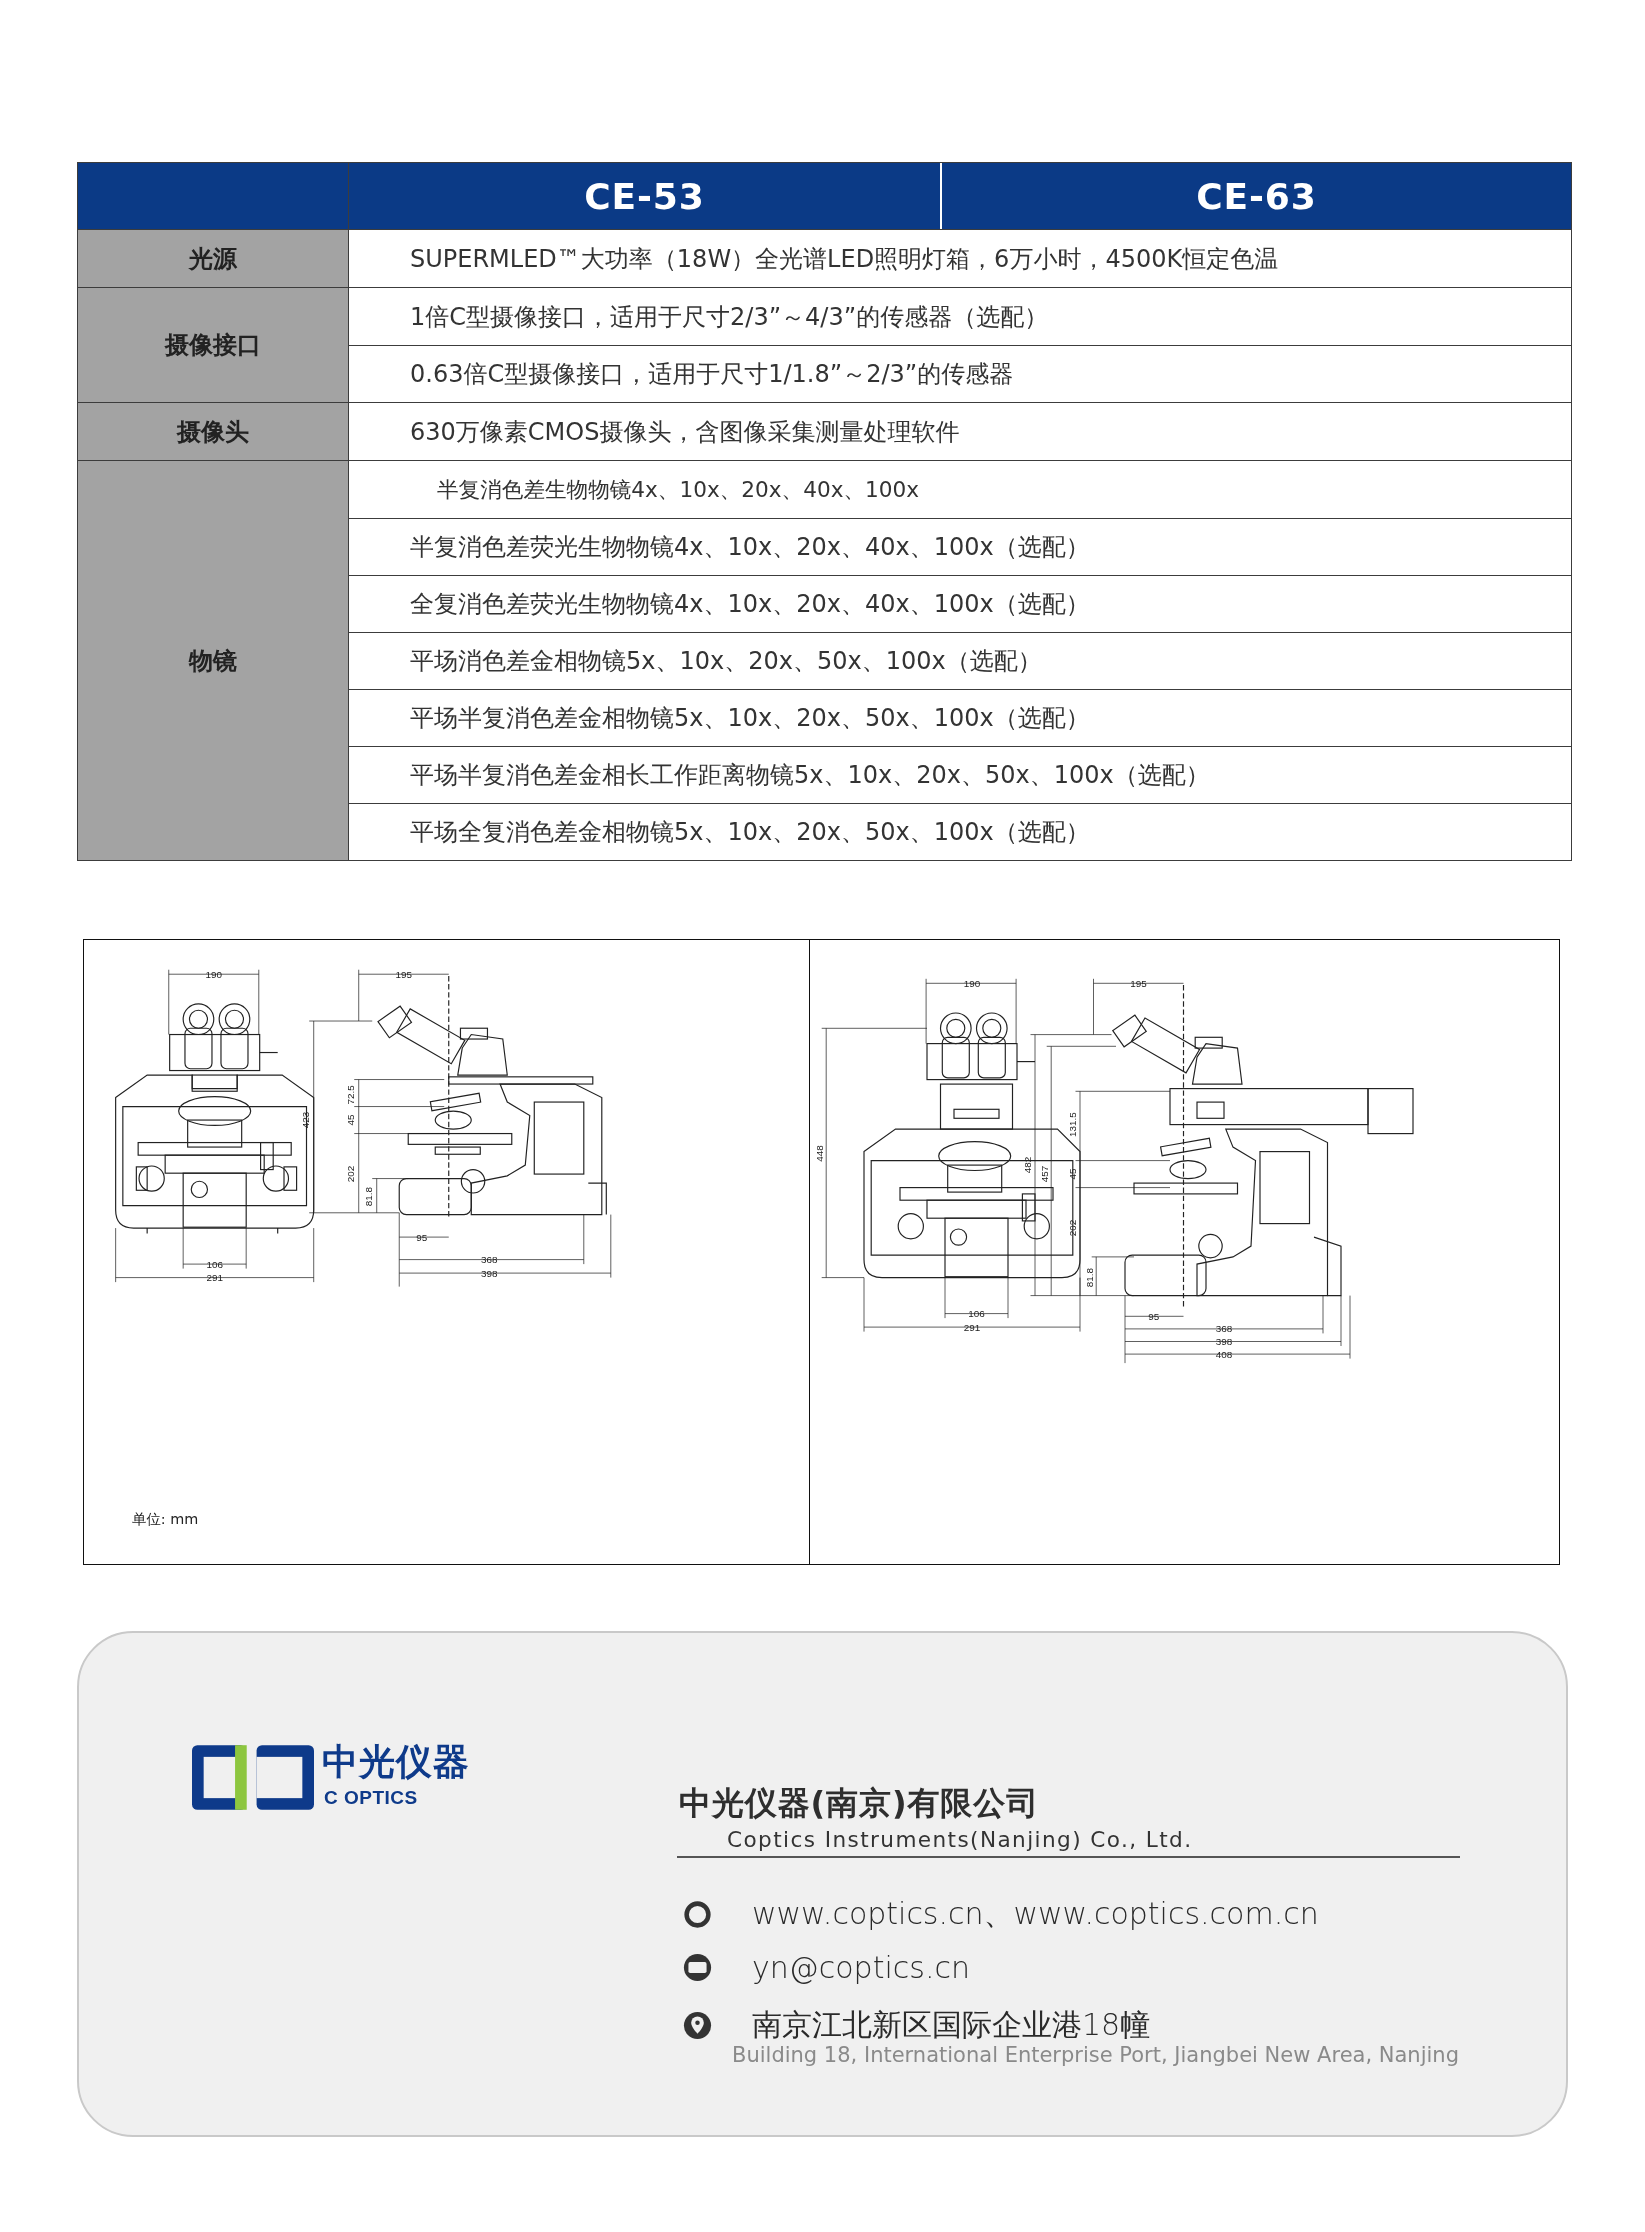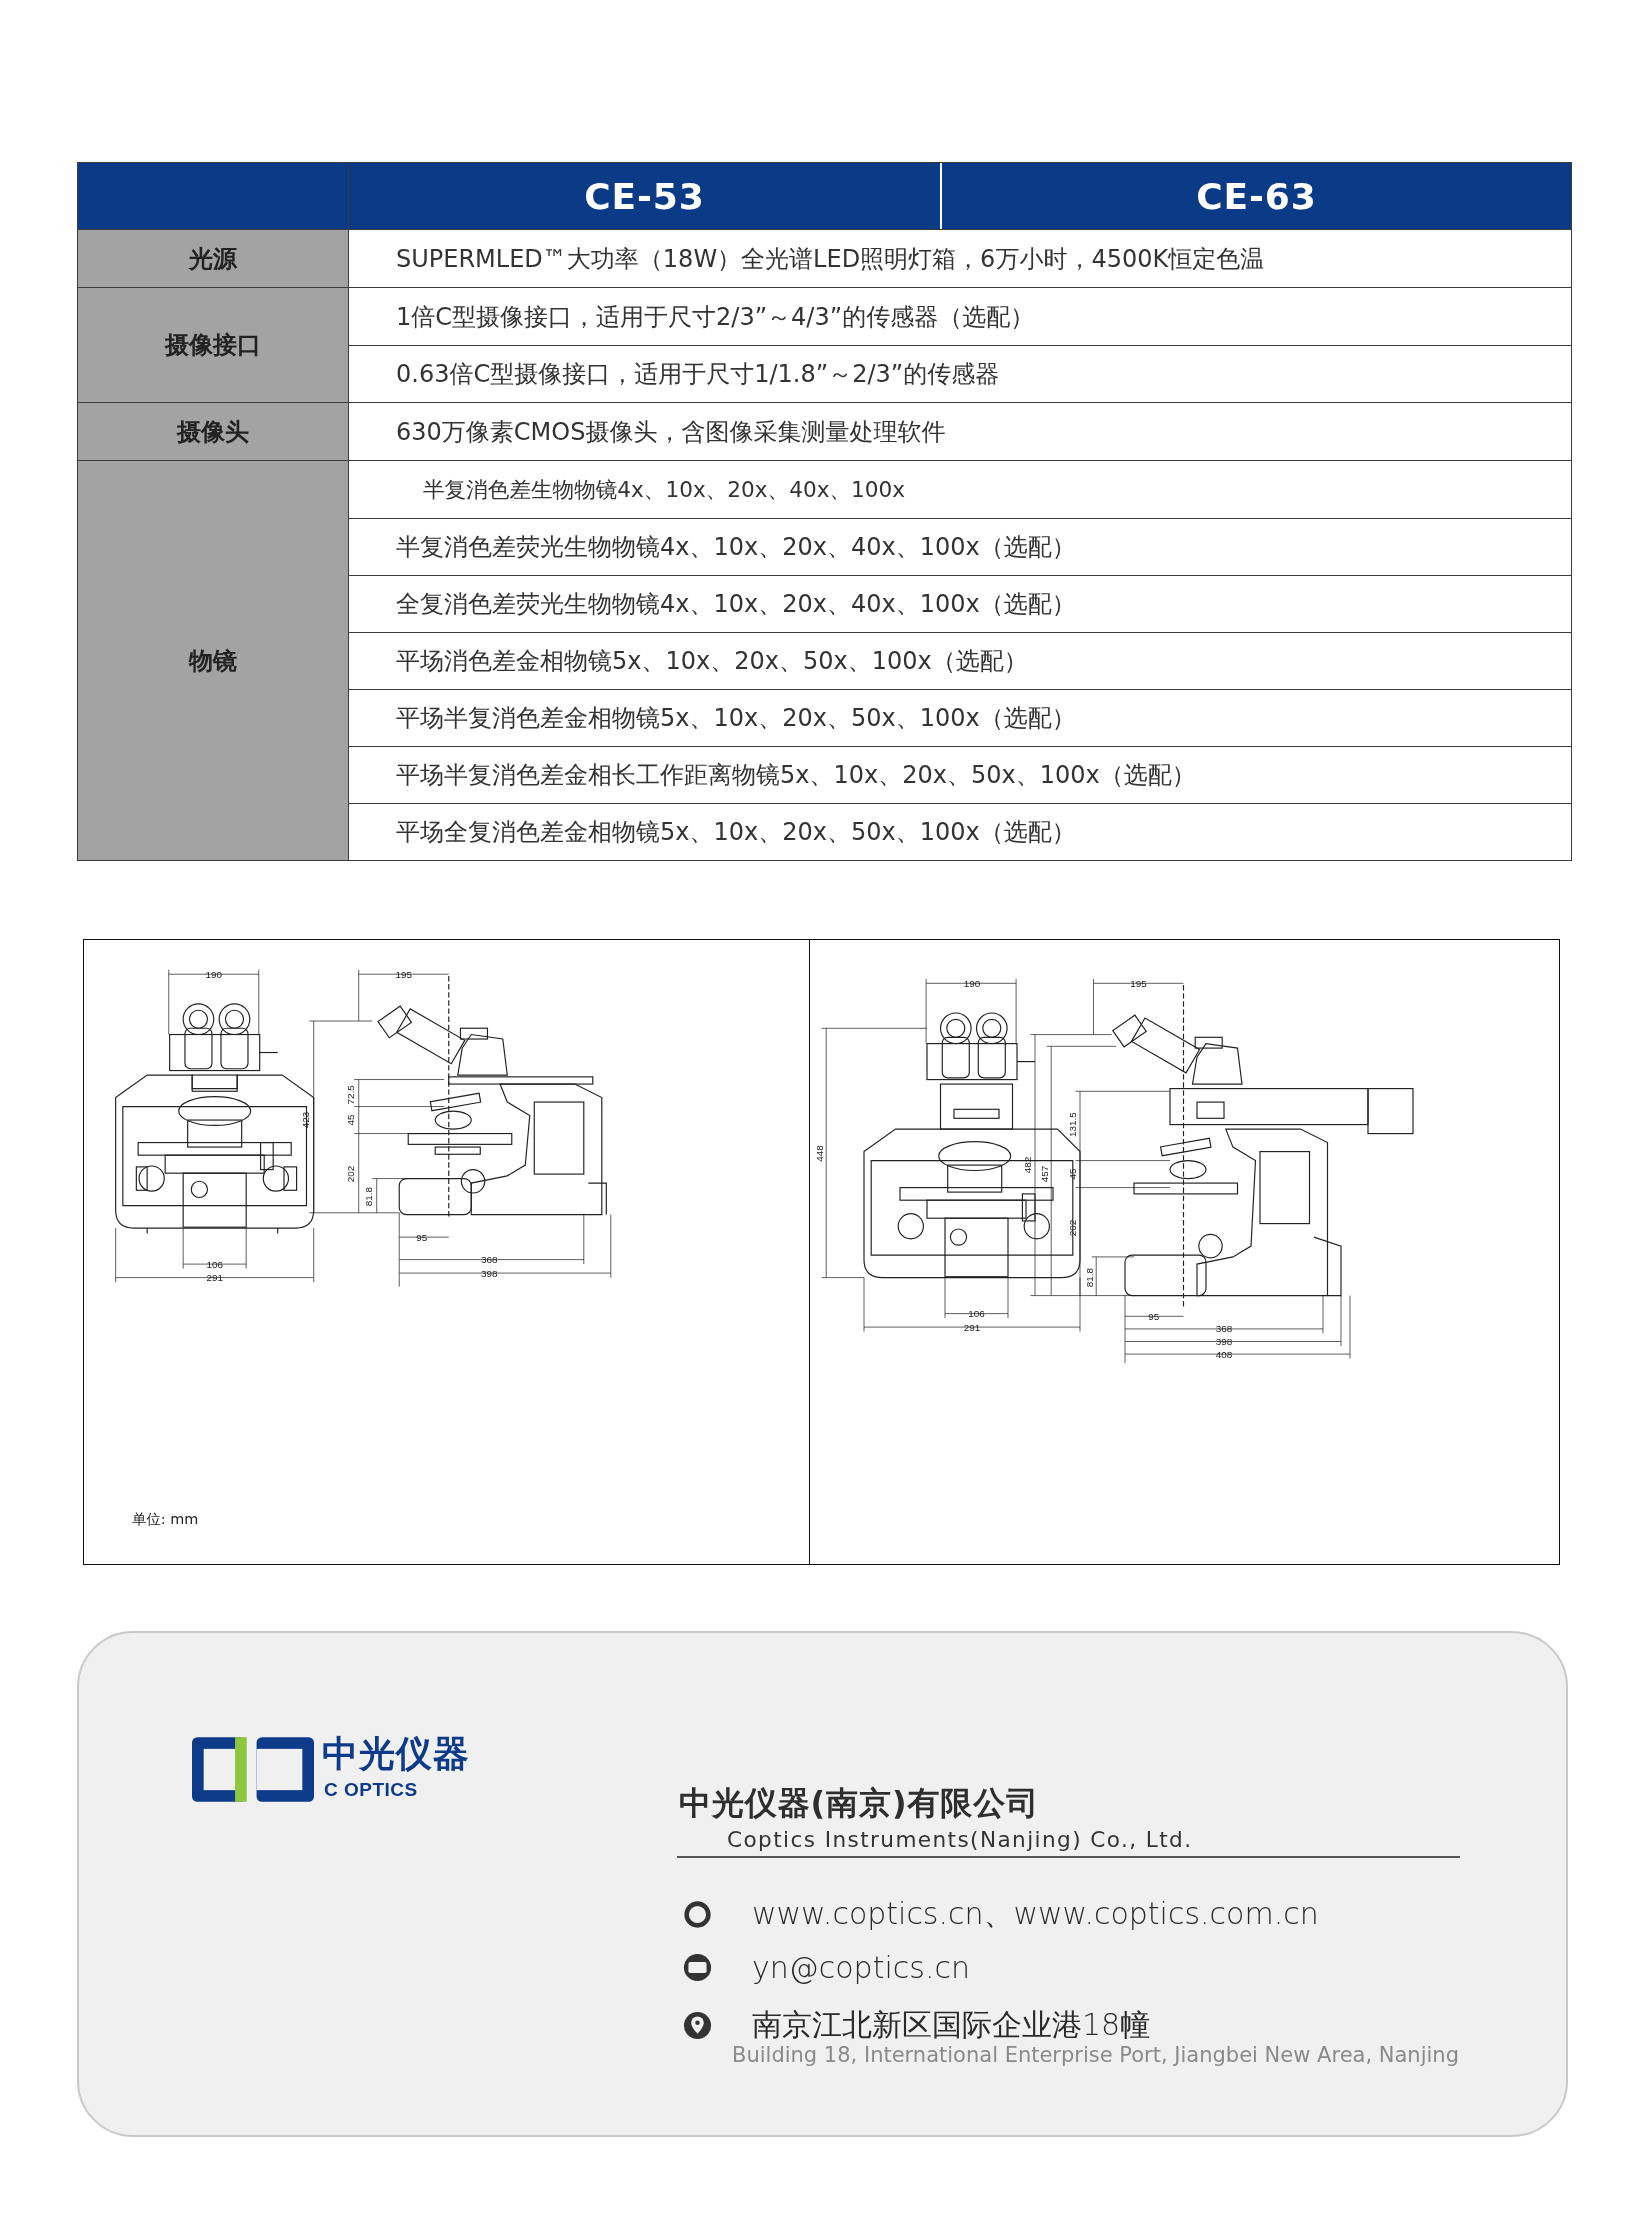--- a/index.html
+++ b/index.html
@@ -15,39 +15,39 @@
                   color: #fff; font-family: "DejaVu Sans", sans-serif; font-weight: bold;
                   font-size: 36px; letter-spacing: 0.9px; box-sizing: border-box; }
   .thead .m1 { width: 593px; border-right: 2.7px solid #ffffff; }
   .thead .m2 { flex: 1; text-align: right; }
 
   .group { display: flex; border-top: 1.8px solid #3c3c3c; }
   .group .label { width: 271px; background: #a3a3a3; border-right: 1.8px solid #3c3c3c;
                   box-sizing: border-box; display: flex; align-items: center; justify-content: center;
                   font-weight: bold; font-size: 24px; color: #222; }
   .group .vals { flex: 1; }
-  .val { height: 57px; display: flex; align-items: center; padding-left: 47px;
+  .val { height: 57px; display: flex; align-items: center; padding-left: 61px;
          font-size: 24px; color: #333; box-sizing: border-box; white-space: nowrap; }
   .val + .val { border-top: 1.8px solid #3c3c3c; }
   .val.small { font-size: 21.6px; margin-left: 27px; }
 
   
   .drawings { position: absolute; left: 83px; top: 939px; width: 1477px; height: 626px;
               border: 1.8px solid #111; box-sizing: border-box; display: flex; }
   .panel { position: relative; height: 100%; box-sizing: border-box; }
   .panel.p1 { width: 726px; border-right: 1.8px solid #111; }
   .panel.p2 { flex: 1; }
   .panel svg { position: absolute; left: 0; top: 0; }
   .dim { font-family: "Liberation Sans", sans-serif; font-size: 11px; fill: #222; }
   .unit { position: absolute; left: 48px; top: 570px; font-size: 14.4px; color: #222; }
 
   
   .footer { position: absolute; left: 77px; top: 1631px; width: 1491px; height: 506px;
             background: #f0f0f0; border: 2.7px solid #c9c9c9; border-radius: 56px; box-sizing: border-box; }
-  .logo { position: absolute; left: 110px; top: 101px; width: 324px; height: 70px; text-align: right; }
+  .logo { position: absolute; left: 110px; top: 109px; width: 324px; height: 70px; text-align: right; }
   .logo-mark { position: absolute; left: 2.7px; top: 2.7px; width: 122px; height: 65px; }
   .logo-cn { position: absolute; left: 133px; top: 0; font-size: 36px; font-weight: bold;
              color: #0e3a8a; letter-spacing: 0.9px; line-height: 40px; }
   .logo-en { position: absolute; left: 135px; top: 45px; font-size: 19px; color: #0e3a8a;
              font-family: "Liberation Sans", sans-serif; font-weight: bold; letter-spacing: 0.5px; }
 
   .company { position: absolute; left: 600px; top: 151px; }
   .company-cn { font-size: 32px; font-weight: bold; color: #2e2e2e; line-height: 38px; letter-spacing: 0.9px; }
   .company-en { font-size: 21.6px; color: #333; margin-top: 5.4px; letter-spacing: 1.4px;
                 font-family: "DejaVu Sans", sans-serif; margin-left: 48px; }

